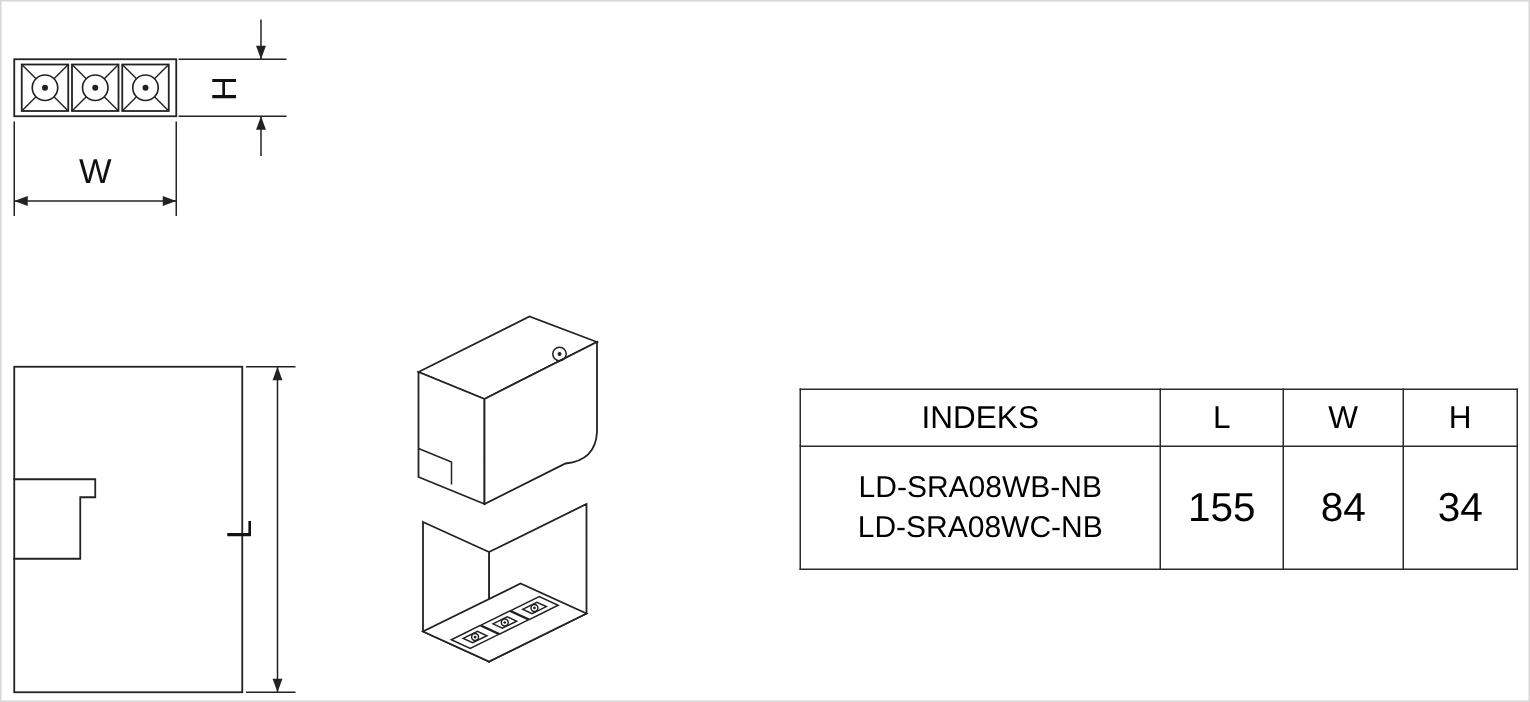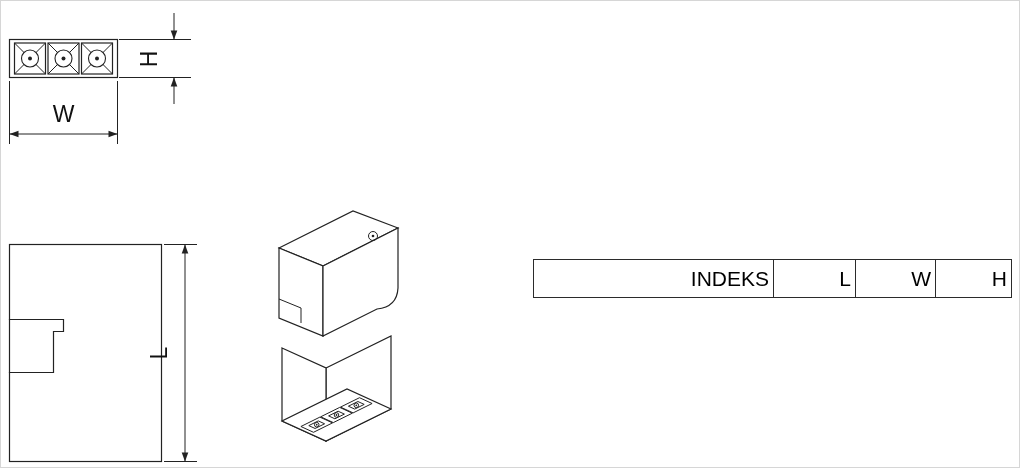--- a/index.html
+++ b/index.html
@@ -27,21 +27,21 @@
     font-family:"Liberation Sans", sans-serif;
     font-size:23px; fill:#111111;
   }
   .spec-table {
     position:absolute; left:532px; top:258px;
     border-collapse:collapse; table-layout:fixed;
     background:#ffffff;
   }
   .spec-table th, .spec-table td {
     border:1.2px solid #2b2b2b;
-    text-align:right; vertical-align:middle;
+    text-align:center; vertical-align:middle;
     color:#000000; font-weight:400; padding:0 4px;
   }
   .col-indeks { width:240px; }
   .col-l { width:82px; }
   .col-w { width:80px; }
   .col-h { width:76px; }
   .spec-table thead th { height:38px; font-size:21px; }
   .spec-table tbody td { height:82px; }
   .spec-table td.idx { font-size:20px; line-height:1.35; }
   .spec-table td.num { font-size:27px; }
@@ -163,16 +163,25 @@
   <table class="spec-table">
     <thead>
       <tr>
         <th class="col-indeks">INDEKS</th>
         <th class="col-l">L</th>
         <th class="col-w">W</th>
         <th class="col-h">H</th>
       </tr>
     </thead>
     <tbody>
+      <tr>
+        <td class="idx">
+          <div>LD-SRA08WB-NB</div>
+          <div>LD-SRA08WC-NB</div>
+        </td>
+        <td class="num">155</td>
+        <td class="num">84</td>
+        <td class="num">34</td>
+      </tr>
     </tbody>
   </table>
 
 </div>
 
 </body></html>

